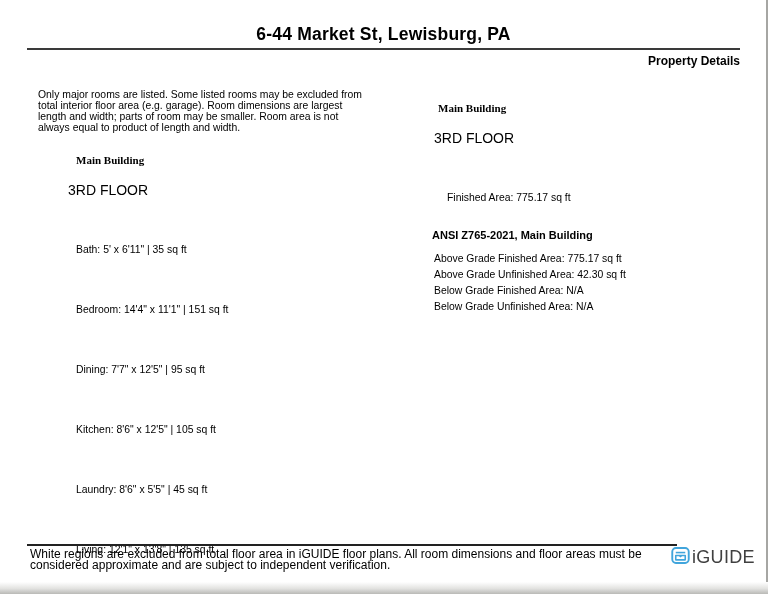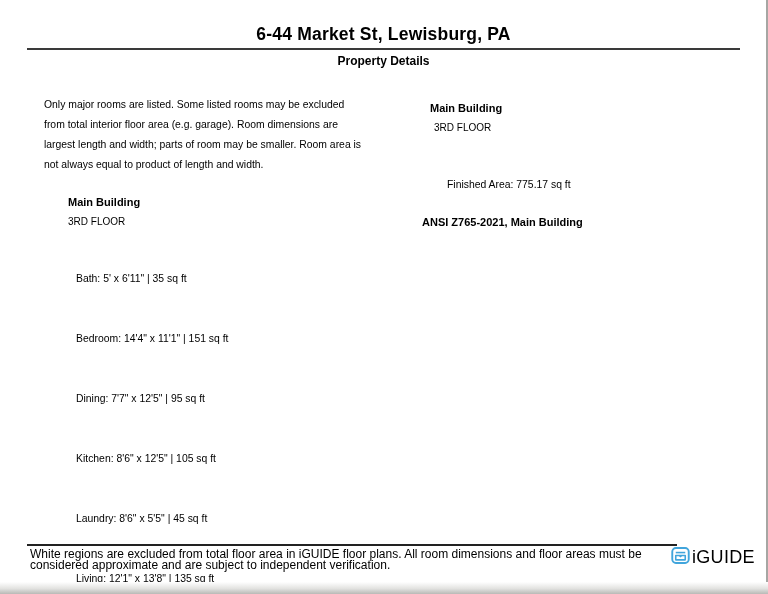--- a/index.html
+++ b/index.html
@@ -18,63 +18,63 @@
     position: absolute; top: 24px; left: 27px; width: 713px;
     margin: 0; text-align: center;
     font-size: 17.5px; font-weight: bold; letter-spacing: .2px;
   }
   .title-rule {
     position: absolute; top: 48px; left: 27px; width: 713px; height: 2px;
     background: #3a3a3a;
   }
   .page-subtitle {
     position: absolute; top: 54px; left: 27px; width: 713px;
-    margin: 0; text-align: center;
+    margin: 0; text-align: right;
     font-size: 12px; font-weight: bold;
   }
 
   
   .col { position: absolute; top: 81px; }
   .col-left  { left: 30px;  width: 347px; }
   .col-right { left: 395px; width: 350px; }
   .section-heading { margin: 0 0 6px 0; font-size: 11px; font-weight: bold; }
-  .section-desc { margin: 14px; font-size: 10.4px; line-height: 20px; }
+  .section-desc { margin: 8px; font-size: 10.4px; line-height: 11px; }
 
   .building-block { margin-top: 21px; }
   .col-left  .building-block { margin-left: 30px; }
   .col-right .building-block { margin-left: 27px; }
-  .building-name { margin: 8px; font-size: 11px; font-weight: bold; }
-  .floor-label { margin: 4px 0 0 0; font-size: 10px; }
+  .building-name { margin: 16px; font-size: 11px; font-weight: bold; font-family: Liberation Serif, serif; }
+  .floor-label { margin: 4px 0 0 0; font-size: 14px; }
   .col-left  .floor-label  { margin-left: 8px; }
   .col-right .floor-label  { margin-left: 12px; }
   .detail-list { list-style: none; margin: 4px 0 0 0; padding: 0; font-size: 10.4px; }
   .col-left  .detail-list { margin-left: 16px; }
   .col-right .detail-list { margin-left: 25px; }
   .detail-list li { line-height: 16px; margin-top: 44px; }
 
   .ansi-block { margin-top: 23px; margin-left: 27px; }
-  .ansi-heading { margin: 0; font-size: 11px; font-weight: bold; }
+  .ansi-heading { margin: 10px; font-size: 11px; font-weight: bold; }
   .ansi-list { list-style: none; margin: 5px 0 0 12px; padding: 0; font-size: 10.4px; }
   .ansi-list li { line-height: 16px; }
 
   
   .footer-rule {
     position: absolute; top: 544px; left: 27px; width: 650px; height: 2px;
     background: #222222;
   }
   .disclaimer {
     position: absolute; top: 549px; left: 30px; width: 620px;
     margin: 0; font-size: 12px; line-height: 11px;
   }
   .brand {
     position: absolute; top: 546px; left: 671px;
     display: flex; align-items: center; gap: 2px;
   }
   .brand-text {
-    font-size: 18px; color: #000000; letter-spacing: .3px;
+    font-size: 18px; color: #404040; letter-spacing: .3px;
   }
   .brand-icon { display: block; }
 
   
   .right-edge {
     position: absolute; top: 0; right: 0; width: 2px; height: 594px;
     background: #a6a6a3;
   }
   .bottom-edge {
     position: absolute; left: 0; right: 0; bottom: 0; height: 12px;
@@ -109,20 +109,26 @@
   <section class="col col-right">
     <div class="building-block">
       <h4 class="building-name">Main Building</h4>
       <div class="floor-label">3RD FLOOR</div>
       <ul class="detail-list">
         <li>Finished Area: 775.17 sq ft</li>
       </ul>
     </div>
     <div class="ansi-block">
       <h4 class="ansi-heading">ANSI Z765-2021, Main Building</h4>
+      <ul class="ansi-list">
+        <li>Above Grade Finished Area: 775.17 sq ft</li>
+        <li>Above Grade Unfinished Area: 42.30 sq ft</li>
+        <li>Below Grade Finished Area: N/A</li>
+        <li>Below Grade Unfinished Area: N/A</li>
+      </ul>
     </div>
   </section>
 
   <div class="footer-rule"></div>
   <p class="disclaimer">White regions are excluded from total floor area in iGUIDE floor plans. All room dimensions and floor areas must be considered approximate and are subject to independent verification.</p>
 
   <div class="brand">
     <span class="brand-icon">
       <svg width="19" height="19" viewBox="0 0 24 24">
         <rect x="1.6" y="2.6" width="20.8" height="18.8" rx="4.6" fill="none" stroke="#41a5dc" stroke-width="2.4"></rect>

